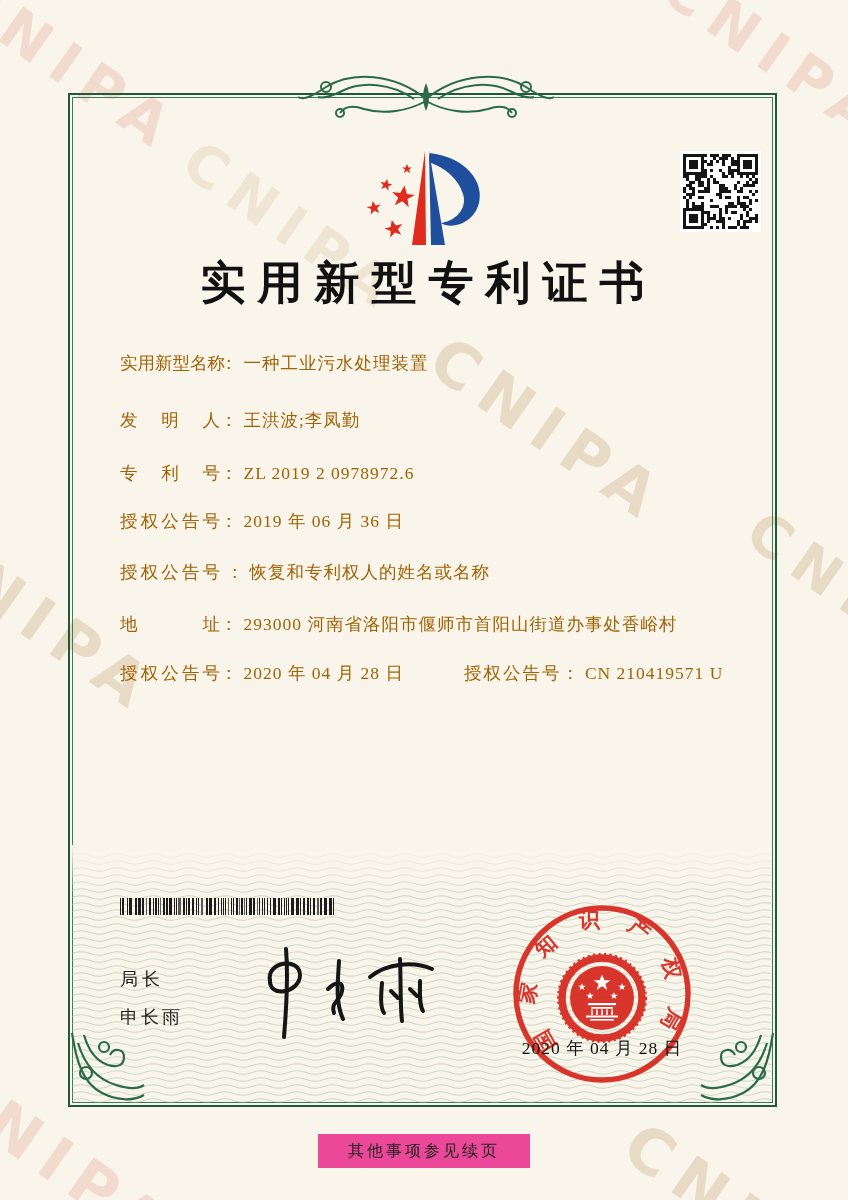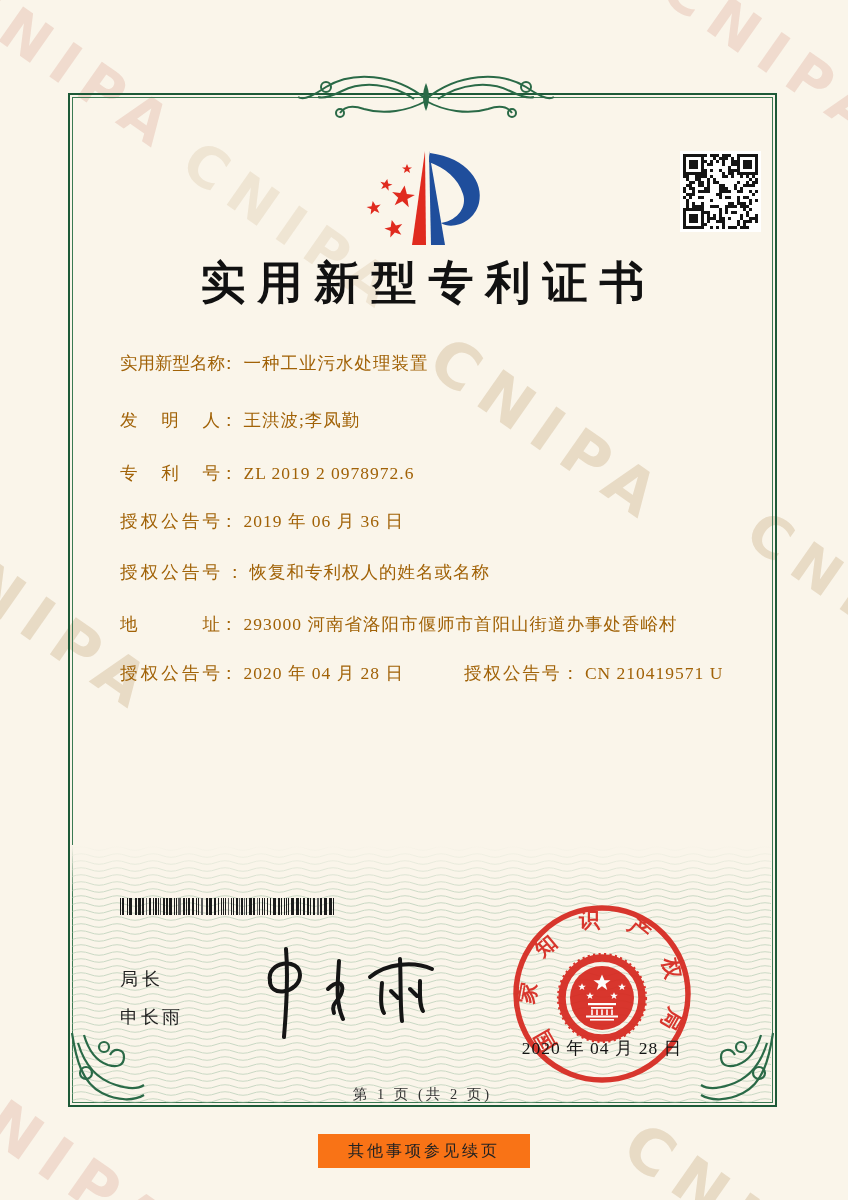--- a/index.html
+++ b/index.html
@@ -71,21 +71,21 @@
     font-size:14.5px;letter-spacing:3px;color:#333;
   }
 
   .ornament-top{position:absolute;left:226px;top:-30px;}
   .corner{position:absolute;}
   .corner-bl{left:-4px;bottom:-6px;}
   .corner-br{right:-4px;bottom:-6px;transform:scaleX(-1);}
 
   .cont-box{
     position:absolute;left:318px;top:1134px;width:212px;height:34px;
-    background:#f97316;z-index:2;display:flex;align-items:center;justify-content:center;
+    background:#ec4899;z-index:2;display:flex;align-items:center;justify-content:center;
     font-size:16px;letter-spacing:3px;color:#222;
   }
 </style>
 </head>
 <body>
 
 <div class="wm wm-pink" style="left:-20px;top:-38px;font-size:58px">CNIPA</div>
 <div class="wm wm-pink" style="left:688px;top:-48px;font-size:58px">CNIPA</div>
 <div class="wm wm-tan" style="left:208px;top:128px;font-size:56px;opacity:.6">CNIPA</div>
 <div class="wm wm-tan" style="left:458px;top:322px;font-size:62px">CNIPA</div>
@@ -605,16 +605,15 @@
             <rect x="4.2" y="11.5" width="1.6" height="5.5"></rect>
             <rect x="9.2" y="11.5" width="1.6" height="5.5"></rect>
           <rect x="-16" y="17.5" width="32" height="2"></rect>
           <rect x="-12" y="21" width="24" height="1.6"></rect>
         </g>
       </g>
     </g>
   </svg>
   <div class="seal-date">2020 年 04 月 28 日</div>
 
-  <div class="page-num">第 1 页 (共 2 页)</div>
 </div>
 
 <div class="cont-box">其他事项参见续页</div>
 
 </body></html>

